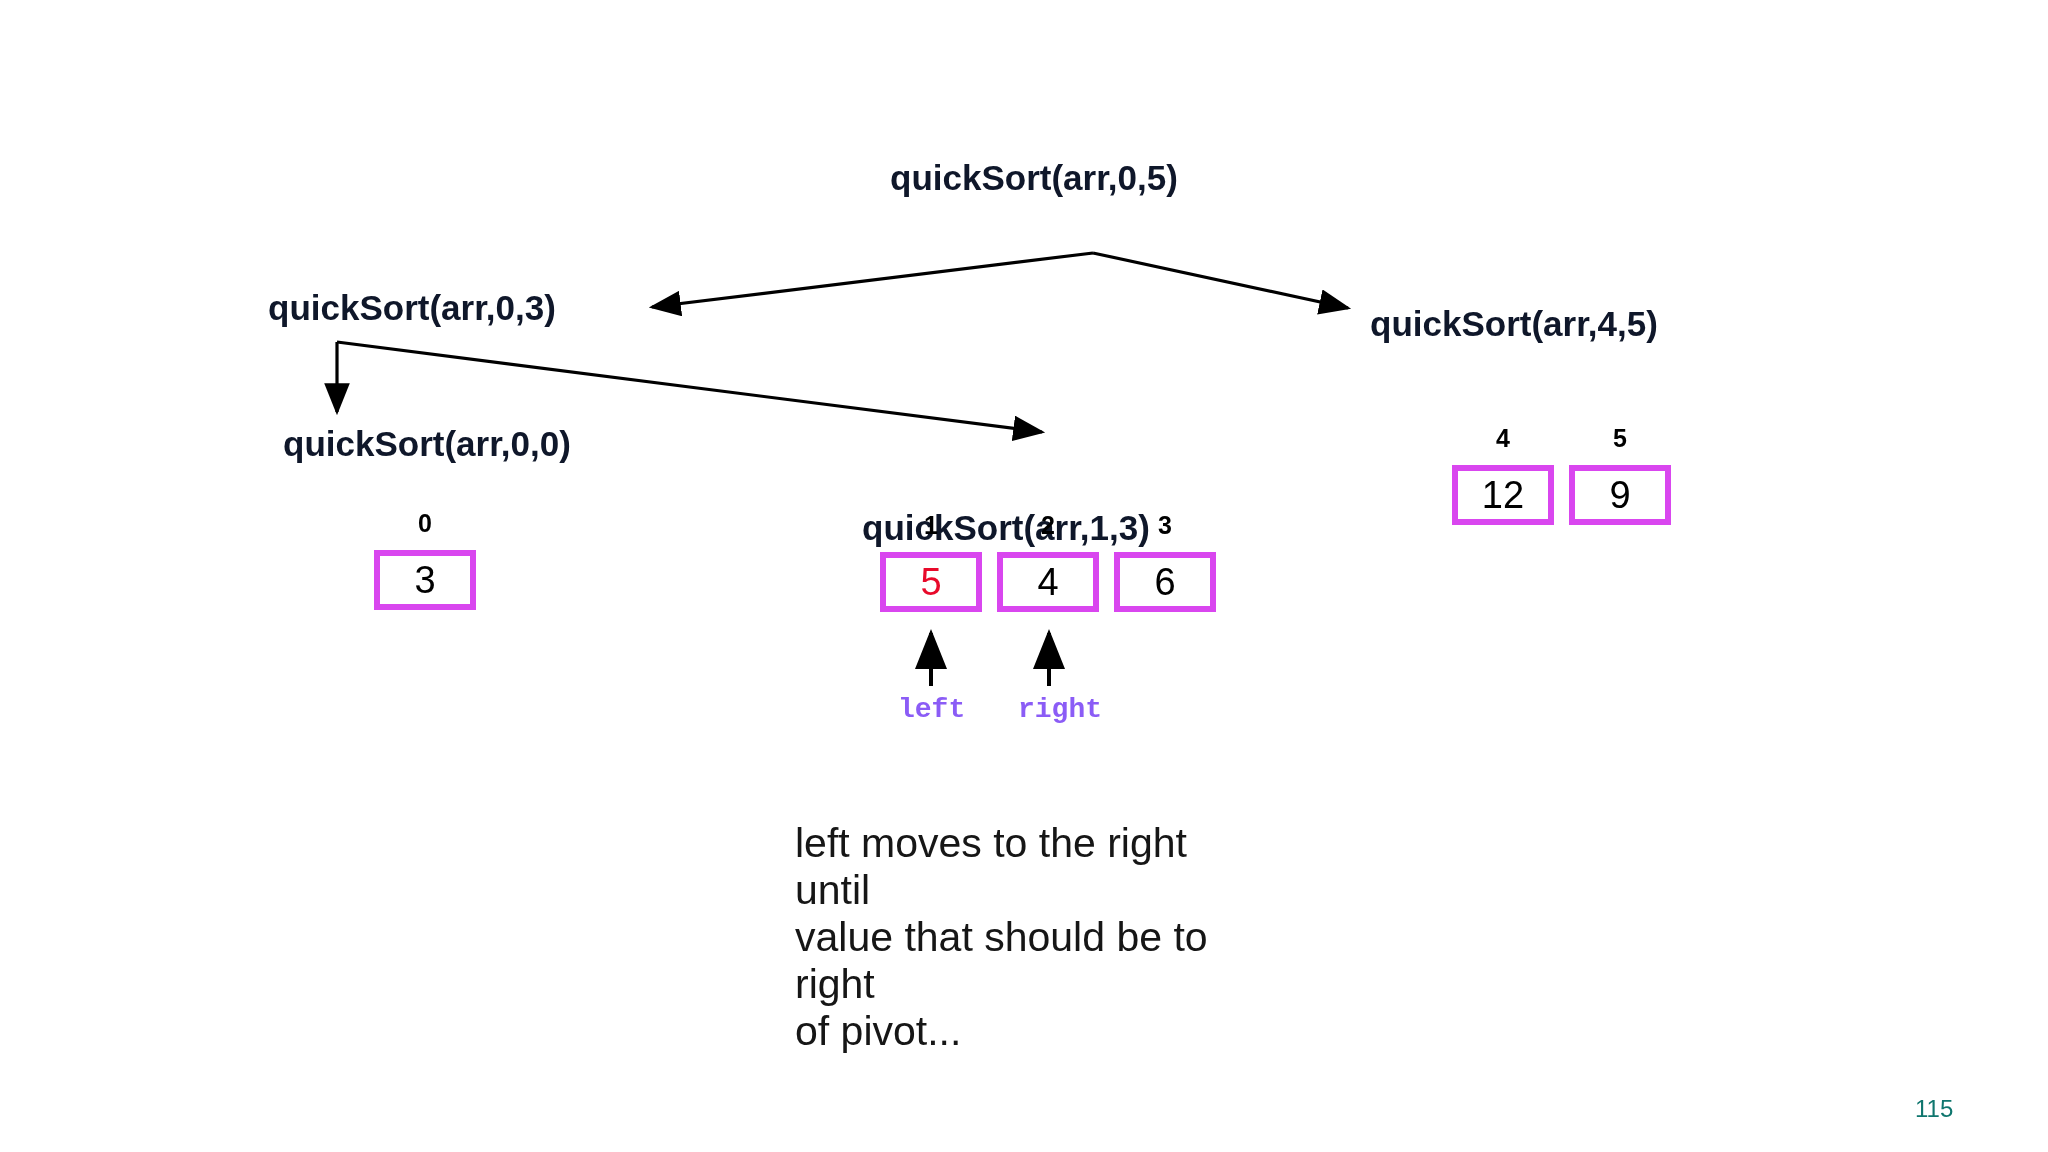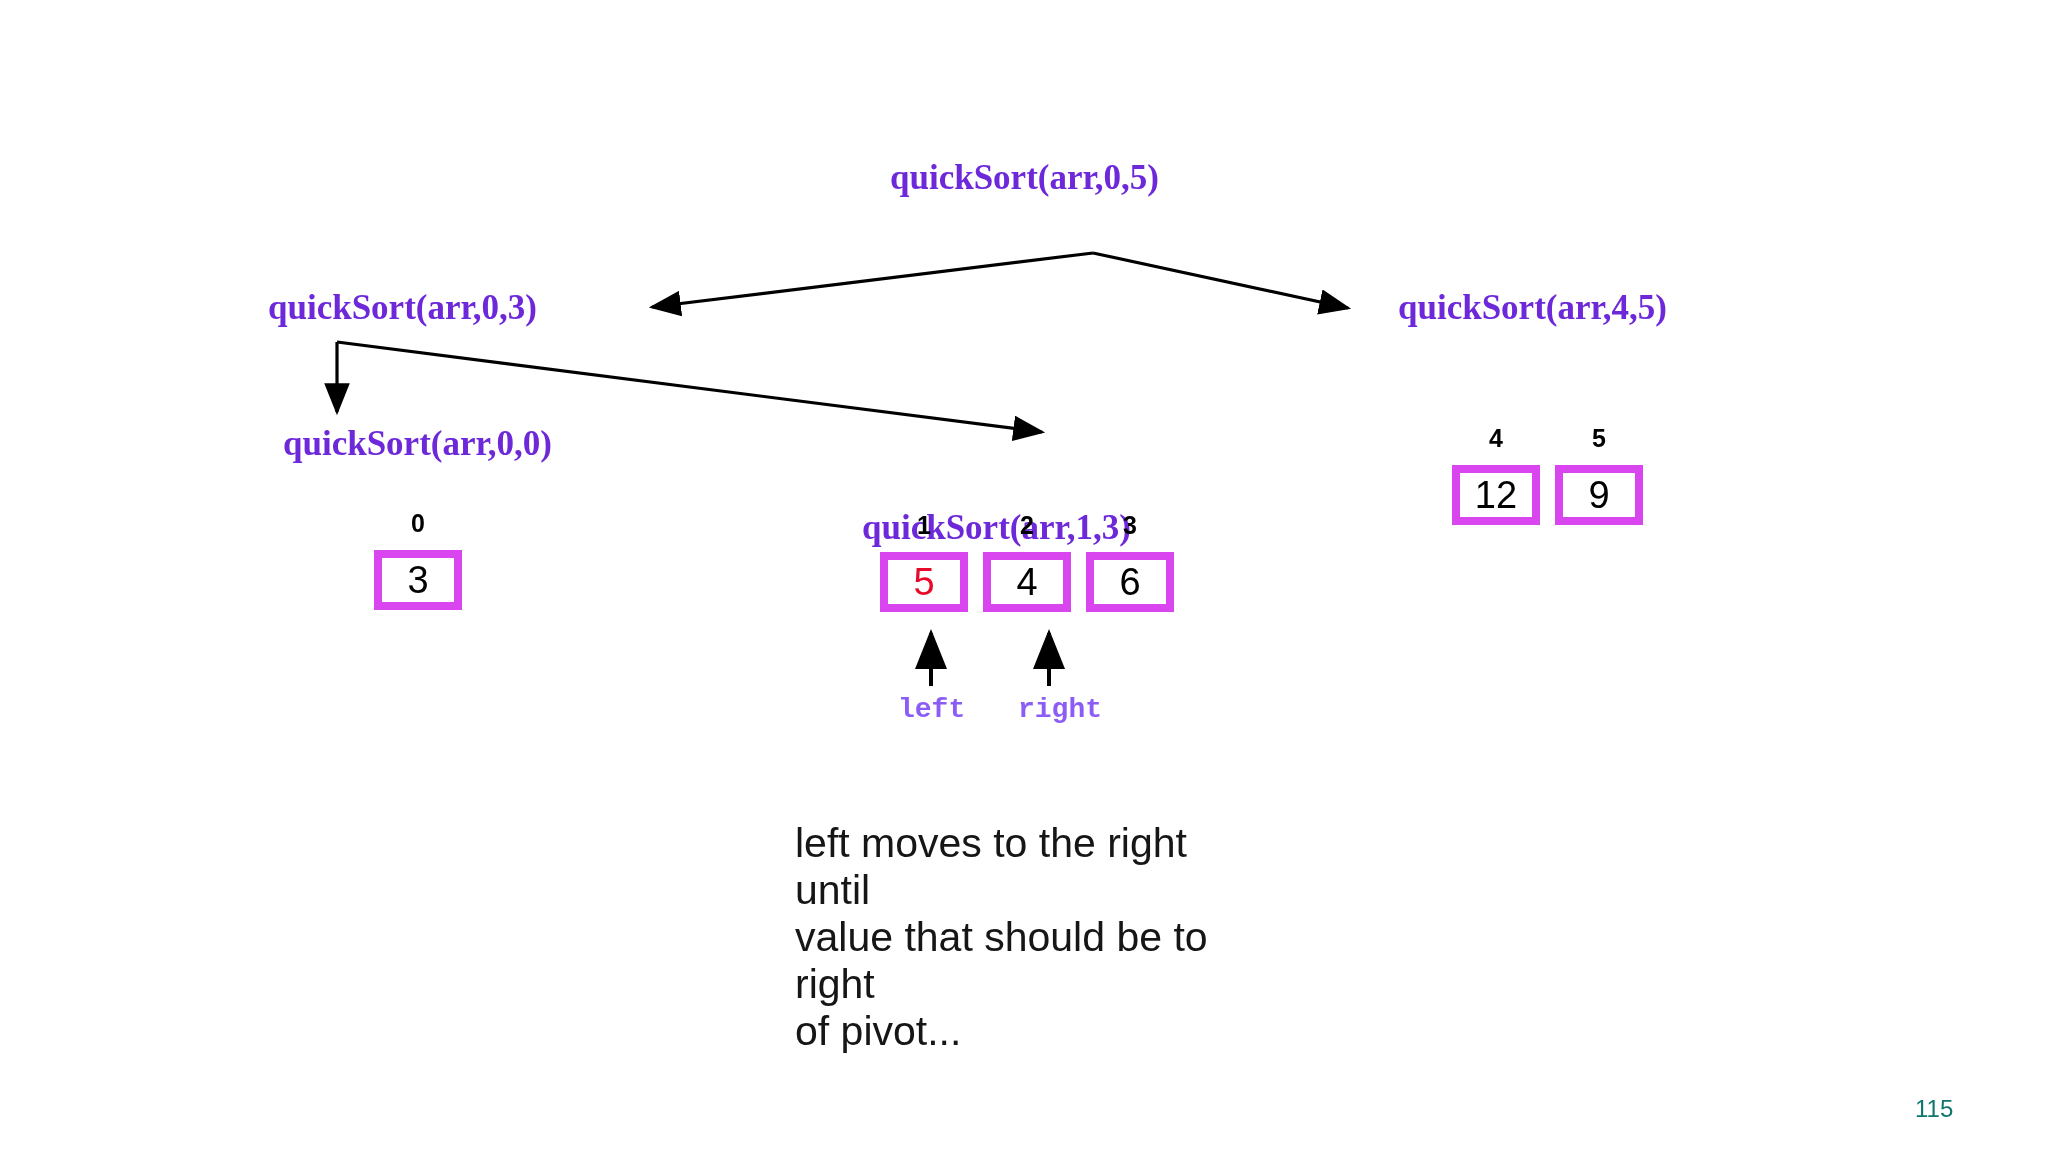--- a/index.html
+++ b/index.html
@@ -9,35 +9,35 @@
   }
   #slide {
     position: relative;
     width: 2048px;
     height: 1152px;
     background: #ffffff;
     overflow: hidden;
     font-family: "Liberation Sans", sans-serif;
   }
   .mono {
-    font-family: Liberation Serif, serif;
+    font-family: Liberation Sans, sans-serif;
     font-weight: bold;
-    color: #6d28d9;
+    color: #0f172a;
     white-space: pre;
   }
   
   .node {
     position: absolute;
     font-size: 35px;
     letter-spacing: 0px;
     line-height: 42px;
   }
   #node-root      { left: 890px;  top: 157px; }
   #node-left1     { left: 268px;  top: 287px; text-align: right; }
-  #node-right1    { left: 1370px; top: 287px; margin-left: 28px; }
+  #node-right1    { left: 1370px; top: 303px; }
   #node-left2     { left: 283px;  top: 423px; text-align: center; }
   #node-mid2      { left: 862px;  top: 423px; }
   .node .line2    { display: block; }
 
   
   #arrows {
     position: absolute;
     left: 0;
     top: 0;
     width: 2048px;
@@ -64,23 +64,23 @@
   .cell-wrap:last-child { margin-right: 0; }
   .cell-index {
     font-family: "Liberation Sans", sans-serif;
     font-weight: bold;
     font-size: 25px;
     color: #000000;
     line-height: 26px;
     margin-bottom: 14px;
   }
   .cell-box {
-    width: 88px;
+    width: 102px;
     height: 60px;
-    border: 8px solid #d946ef;
+    border: 6px solid #d946ef;
     box-sizing: border-box;
     background: #ffffff;
     display: flex;
     align-items: center;
     justify-content: center;
   }
   .cell-value {
     font-family: "Liberation Sans", sans-serif;
     font-size: 38px;
     color: #000000;

